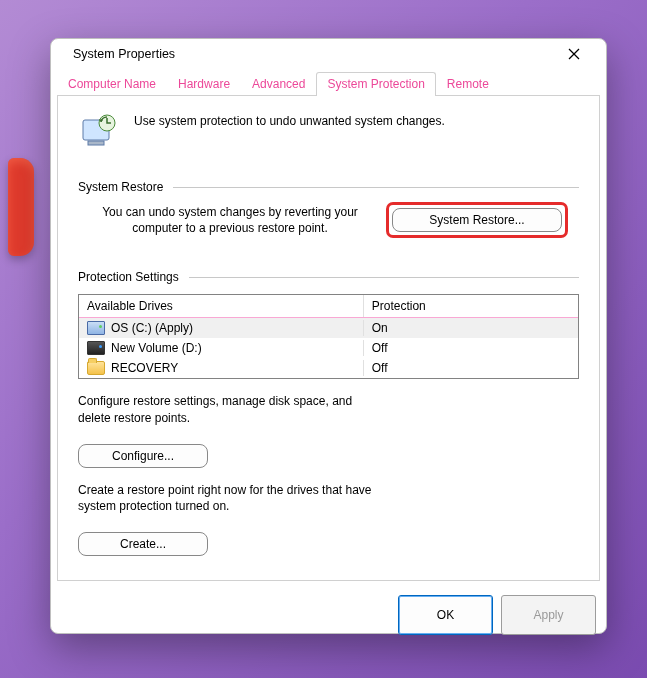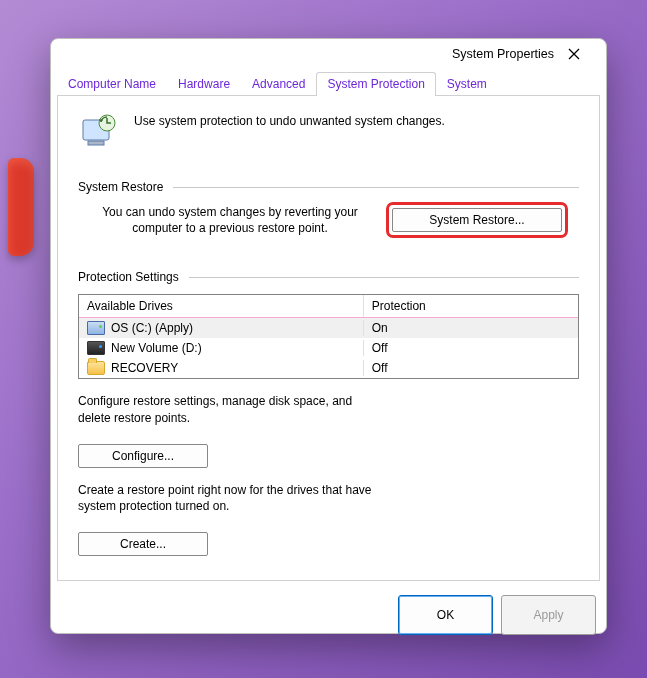--- a/index.html
+++ b/index.html
@@ -38,21 +38,20 @@
   border-radius: 8px;
   box-shadow: 0 14px 40px rgba(0,0,0,0.35);
   display: flex;
   flex-direction: column;
 }
 .titlebar {
   height: 38px;
   display: flex;
   align-items: center;
   padding: 0 12px 0 22px;
-  text-align: right;
 }
 .titlebar-title {
   font-size: 12.5px;
   color: #000;
   flex: 1;
 }
 .close-btn {
   width: 40px;
   height: 30px;
   display: flex;
@@ -65,21 +64,21 @@
 .tabs {
   display: flex;
   padding: 0 6px;
   margin-top: 2px;
 }
 .tab {
   padding: 4px 10px 5px 10px;
   border: 1px solid transparent;
   border-bottom: none;
   cursor: pointer;
-  color: #6d28d9;
+  color: #ec4899;
   position: relative;
   bottom: -1px;
   background: #fff;
 }
 .tab.active {
   border-color: #d0d0d0;
   border-top-left-radius: 3px;
   border-top-right-radius: 3px;
   background: #fff;
   z-index: 2;
@@ -147,21 +146,21 @@
   border-radius: 7px;
   pointer-events: none;
 }
 .win-btn {
   min-width: 170px;
   height: 24px;
   border: 1px solid #888;
   background: #fdfdfd;
   font: inherit;
   cursor: pointer;
-  border-radius: 2px;
+  border-radius: 8px;
   padding: 0 10px;
 }
 .win-btn.small { min-width: 130px; }
 .drives-box {
   border: 1px solid #828282;
   margin: 4px 0 14px 0;
 }
 .drives-header {
   display: flex;
   border-bottom: 1px solid #f9a8d4;
@@ -269,21 +268,21 @@
           <line x1="11" y1="1" x2="1" y2="11" stroke="#000" stroke-width="1.3"></line>
         </svg>
       </div>
     </div>
 
     <div class="tabs">
       <div class="tab">Computer Name</div>
       <div class="tab">Hardware</div>
       <div class="tab">Advanced</div>
       <div class="tab active">System Protection</div>
-      <div class="tab">System</div>
+      <div class="tab">Remote</div>
     </div>
 
     <div class="tab-panel">
       <div class="panel-inner">
 
         <div class="intro-row">
           <div class="sys-icon">
             <svg viewBox="0 0 40 40">
               <rect x="5" y="8" width="26" height="20" rx="2" fill="#cfe5ff" stroke="#5c7aa8"></rect>
               <rect x="10" y="29" width="16" height="4" fill="#a9b7c9" stroke="#5c7aa8"></rect>

